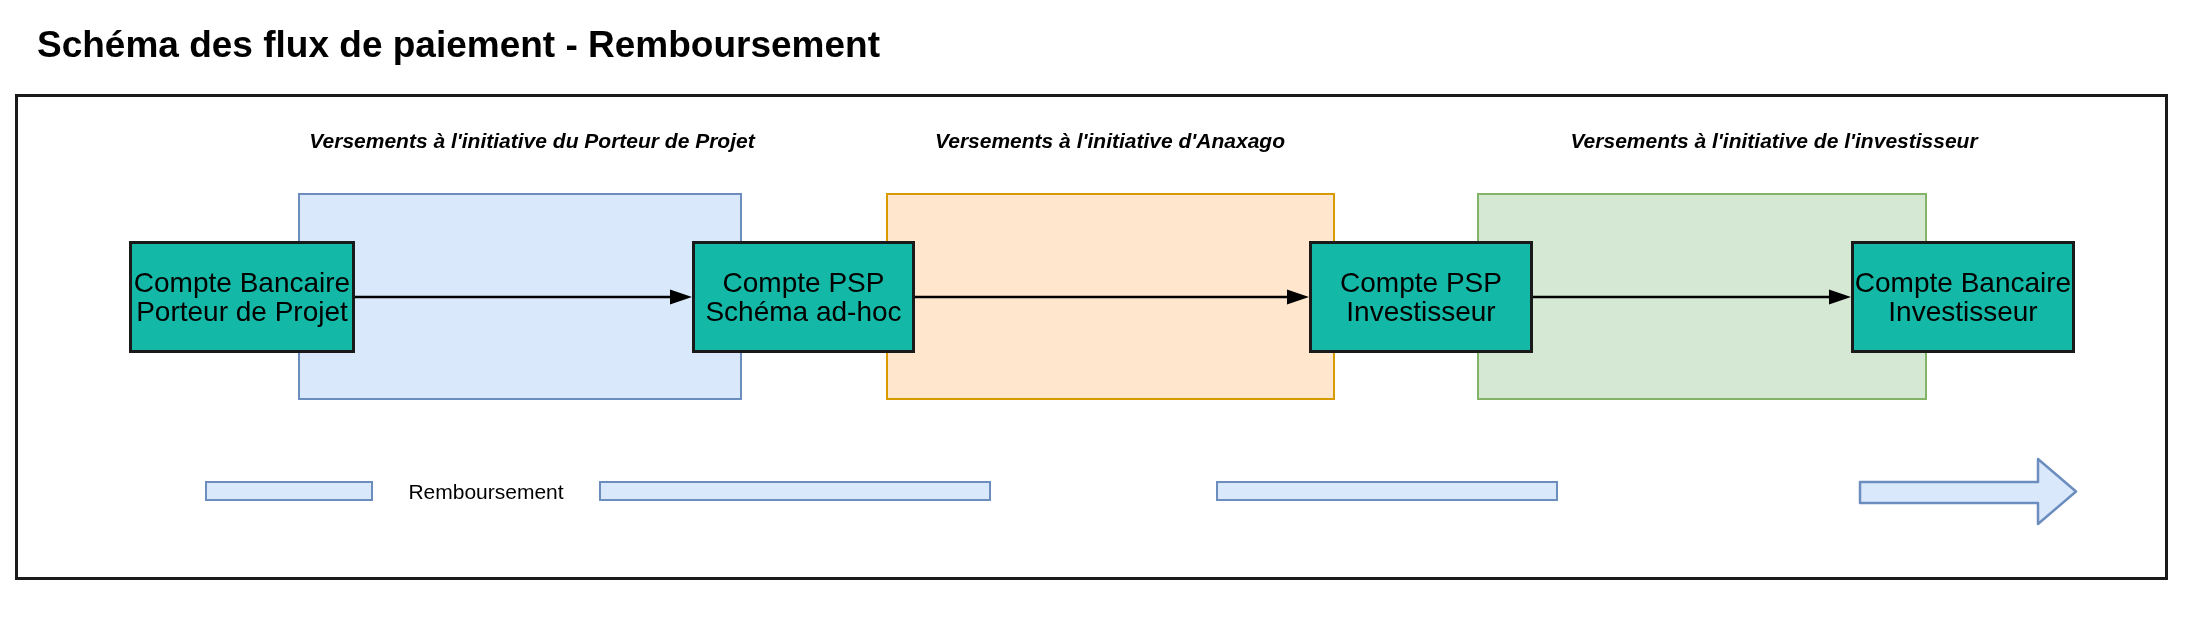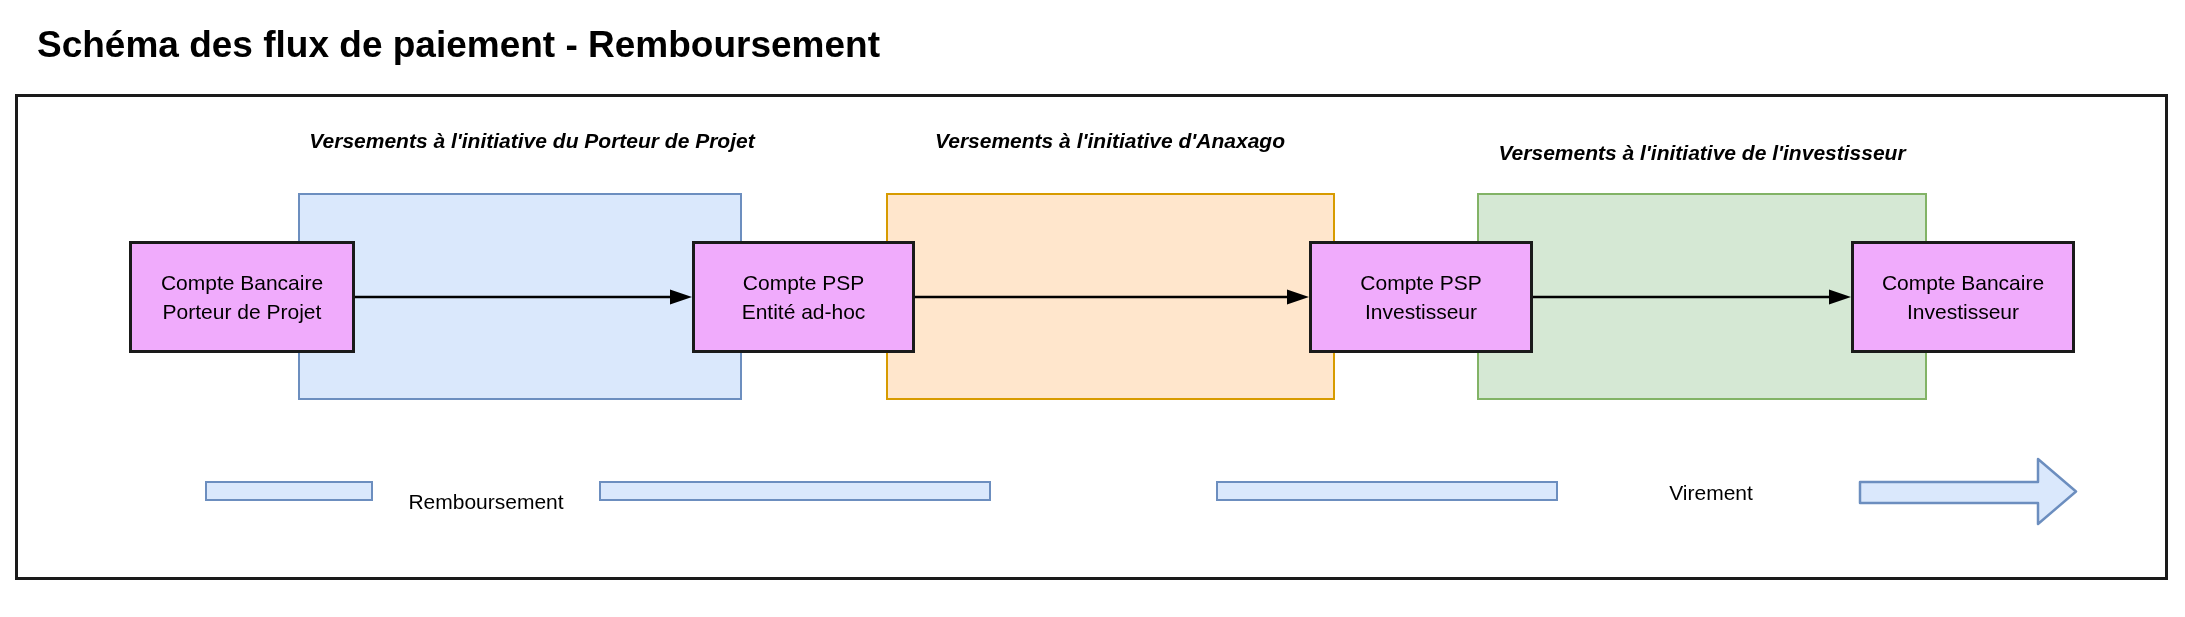--- a/index.html
+++ b/index.html
@@ -50,34 +50,34 @@
     top: 129px;
     width: 640px;
     text-align: center;
     font-size: 21px;
     font-weight: bold;
     font-style: italic;
     white-space: nowrap;
   }
   .sh-1 { left: 212px; }
   .sh-2 { left: 790px; }
-  .sh-3 { left: 1382px; margin-top: 12px; }
+  .sh-3 { left: 1454px; }
 
   .node {
     position: absolute;
     top: 241px;
     height: 112px;
-    background: #f0abfc;
+    background: #14b8a6;
     border: 3px solid #1a1a1a;
     box-sizing: border-box;
     display: flex;
     flex-direction: column;
     align-items: center;
     justify-content: center;
-    font-size: 21px;
+    font-size: 28px;
     line-height: 29px;
     text-align: center;
     z-index: 3;
   }
   .node-1 { left: 129px;  width: 226px; }
   .node-2 { left: 692px;  width: 223px; }
   .node-3 { left: 1309px; width: 224px; }
   .node-4 { left: 1851px; width: 224px; }
 
   .arrow-layer {
@@ -100,21 +100,21 @@
   .bar-2 { left: 599px;  width: 392px; }
   .bar-3 { left: 1216px; width: 342px; }
 
   .flow-label {
     position: absolute;
     width: 240px;
     text-align: center;
     font-size: 21px;
     line-height: 25px;
   }
-  .fl-1 { left: 366px;  top: 489px; }
+  .fl-1 { left: 366px;  top: 479px; }
   .fl-2 { left: 982px;  top: 478px; }
   .fl-3 { left: 1591px; top: 480px; }
 </style>
 </head>
 <body>
 
 <div class="stage">
 
   <div class="page-title">Schéma des flux de paiement - Remboursement</div>
 
@@ -127,21 +127,21 @@
   <div class="section-header sh-1">Versements à l'initiative du Porteur de Projet</div>
   <div class="section-header sh-2">Versements à l'initiative d'Anaxago</div>
   <div class="section-header sh-3">Versements à l'initiative de l'investisseur</div>
 
   <div class="node node-1">
     <span>Compte Bancaire</span>
     <span>Porteur de Projet</span>
   </div>
   <div class="node node-2">
     <span>Compte PSP</span>
-    <span>Entité ad-hoc</span>
+    <span>Schéma ad-hoc</span>
   </div>
   <div class="node node-3">
     <span>Compte PSP</span>
     <span>Investisseur</span>
   </div>
   <div class="node node-4">
     <span>Compte Bancaire</span>
     <span>Investisseur</span>
   </div>
 
@@ -160,15 +160,14 @@
     </g>
     <polygon points="1860,482 2038,482 2038,459 2076,491.5 2038,524 2038,503 1860,503" fill="#dae8fc" stroke="#6c8ebf" stroke-width="2.5" stroke-linejoin="round"></polygon>
   </svg>
 
   <div class="flow-bar bar-1"></div>
   <div class="flow-label fl-1">Remboursement</div>
   <div class="flow-bar bar-2"></div>
   <div class="flow-label fl-2">
   </div>
   <div class="flow-bar bar-3"></div>
-  <div class="flow-label fl-3">Virement</div>
 
 </div>
 
 </body></html>

